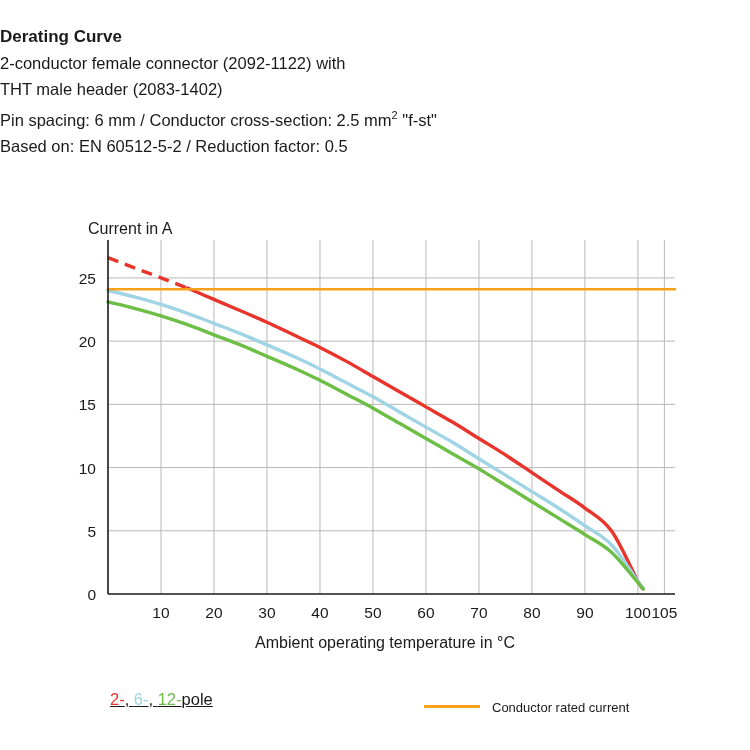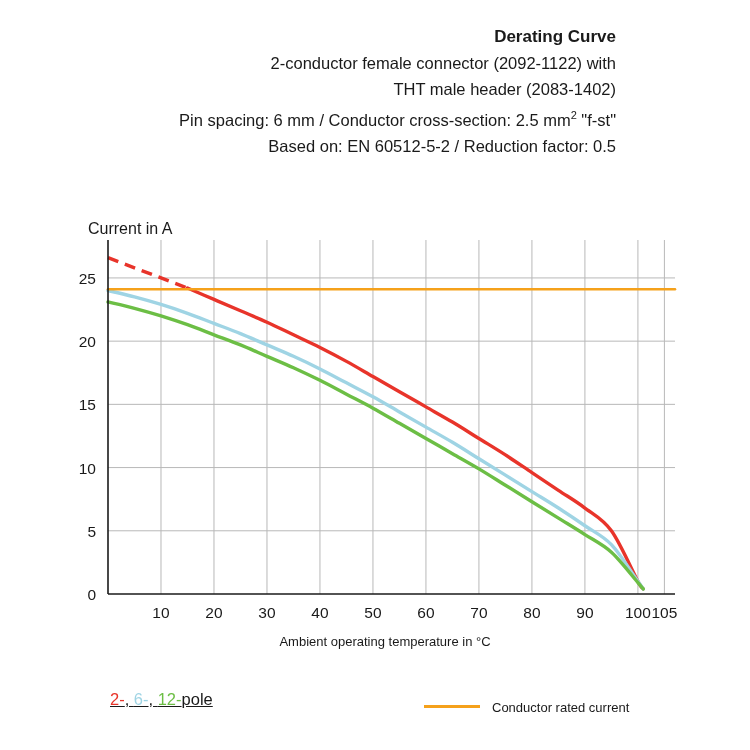--- a/index.html
+++ b/index.html
@@ -13,21 +13,21 @@
     font-family: "Liberation Sans", sans-serif;
     color: #1a1a1a;
     overflow: hidden;
     position: relative;
   }
   .title-block {
     position: absolute;
     top: 24px;
     left: 0;
     width: 616px;
-    text-align: right;
+    text-align: left;
   }
   .title-main {
     font-size: 17px;
     font-weight: bold;
     line-height: 26px;
   }
   .title-line {
     font-size: 16.5px;
     line-height: 26px;
     font-weight: normal;
@@ -42,21 +42,21 @@
     top: 200px;
     font-size: 16px;
     margin-top: 20px;
   }
   .axis-label-x {
     position: absolute;
     left: 0;
     top: 634px;
     width: 695px;
     text-align: center;
-    font-size: 13px;
+    font-size: 16px;
     padding-left: 75px;
     box-sizing: border-box;
   }
   .plot-wrap {
     position: absolute;
     left: 0;
     top: 0;
     width: 750px;
     height: 750px;
   }

